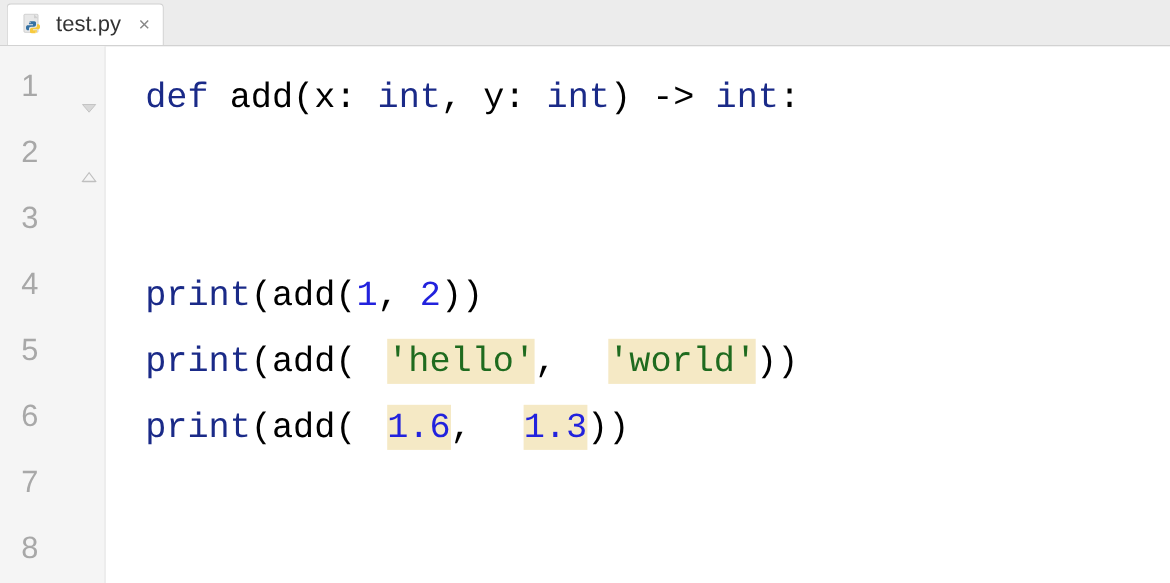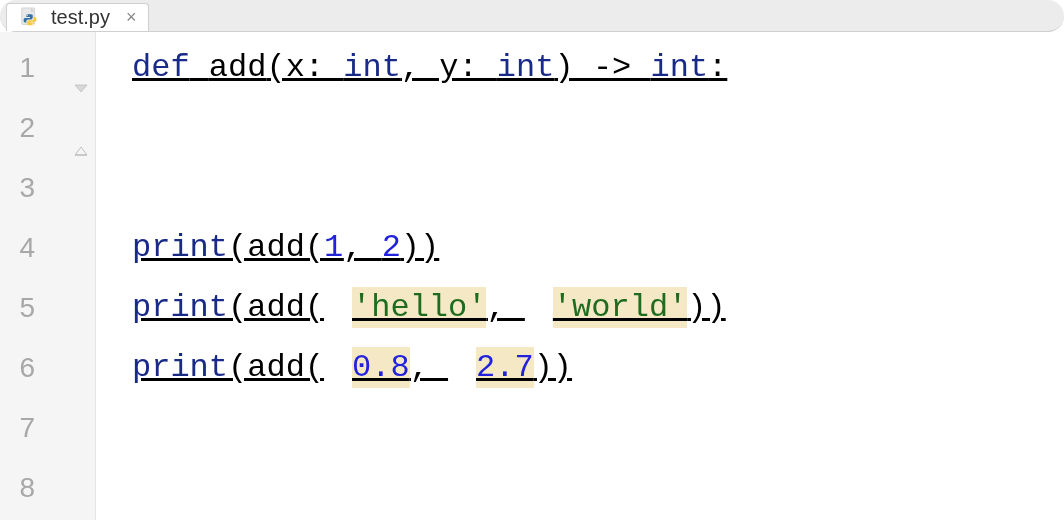--- a/index.html
+++ b/index.html
@@ -10,25 +10,24 @@
     body {
       font-family: Menlo, Monaco, "Courier New", monospace;
       font-size: 28px;
       background: #ffffff;
       width: 1064px;
       height: 530px;
       overflow: hidden;
     }
     .tab-bar {
       background: #ececec;
-      height: 32px;
+      height: 42px;
       display: flex;
       align-items: stretch;
       border-bottom: 1px solid #d0d0d0;
-      border-radius: 17px;
     }
     .tab {
       background: #ffffff;
       border: 1px solid #cfcfcf;
       border-bottom: none;
       border-top-left-radius: 4px;
       border-top-right-radius: 4px;
       display: flex;
       align-items: center;
       padding: 0 12px;
@@ -72,23 +71,22 @@
     .fold-marker {
       position: absolute;
       right: 6px;
       top: 50%;
       transform: translateY(-50%);
       width: 16px;
       height: 16px;
     }
     .code-col {
       flex: 1;
-      padding-top: 6px;
+      padding-top: 17px;
       padding-left: 36px;
-      text-decoration: underline;
     }
     .code-line {
       height: 60px;
       line-height: 60px;
       white-space: pre;
       font-size: 32px;
     }
     .tok-kw { color: #1a2a88; }
     .tok-func { color: #000000; }
     .tok-builtin { color: #1a2a88; }
@@ -147,16 +145,16 @@
     <div class="line-num"><span>7</span></div>
     <div class="line-num"><span>8</span></div>
   </div>
 
   <div class="code-col">
     <div class="code-line"><span class="tok-kw">def</span><span class="tok-default"> </span><span class="tok-func">add</span><span class="tok-default">(x: </span><span class="tok-kw">int</span><span class="tok-default">, y: </span><span class="tok-kw">int</span><span class="tok-default">) -&gt; </span><span class="tok-kw">int</span><span class="tok-default">:</span></div>
     <div class="code-line"><span></span></div>
     <div class="code-line"><span></span></div>
     <div class="code-line"><span class="tok-builtin">print</span><span class="tok-default">(add(</span><span class="tok-num">1</span><span class="tok-default">, </span><span class="tok-num">2</span><span class="tok-default">))</span></div>
     <div class="code-line"><span class="tok-builtin">print</span><span class="tok-default">(add(</span><span class="tok-str hl-warn">'hello'</span><span class="tok-default">, </span><span class="tok-str hl-warn">'world'</span><span class="tok-default">))</span></div>
-    <div class="code-line"><span class="tok-builtin">print</span><span class="tok-default">(add(</span><span class="tok-num hl-warn">0.8</span><span class="tok-default">, </span><span class="tok-num hl-warn">2.7</span><span class="tok-default">))</span></div>
+    <div class="code-line"><span class="tok-builtin">print</span><span class="tok-default">(add(</span><span class="tok-num hl-warn">1.6</span><span class="tok-default">, </span><span class="tok-num hl-warn">1.3</span><span class="tok-default">))</span></div>
     <div class="code-line"><span></span></div>
   </div>
 </div>
 
 </body></html>

